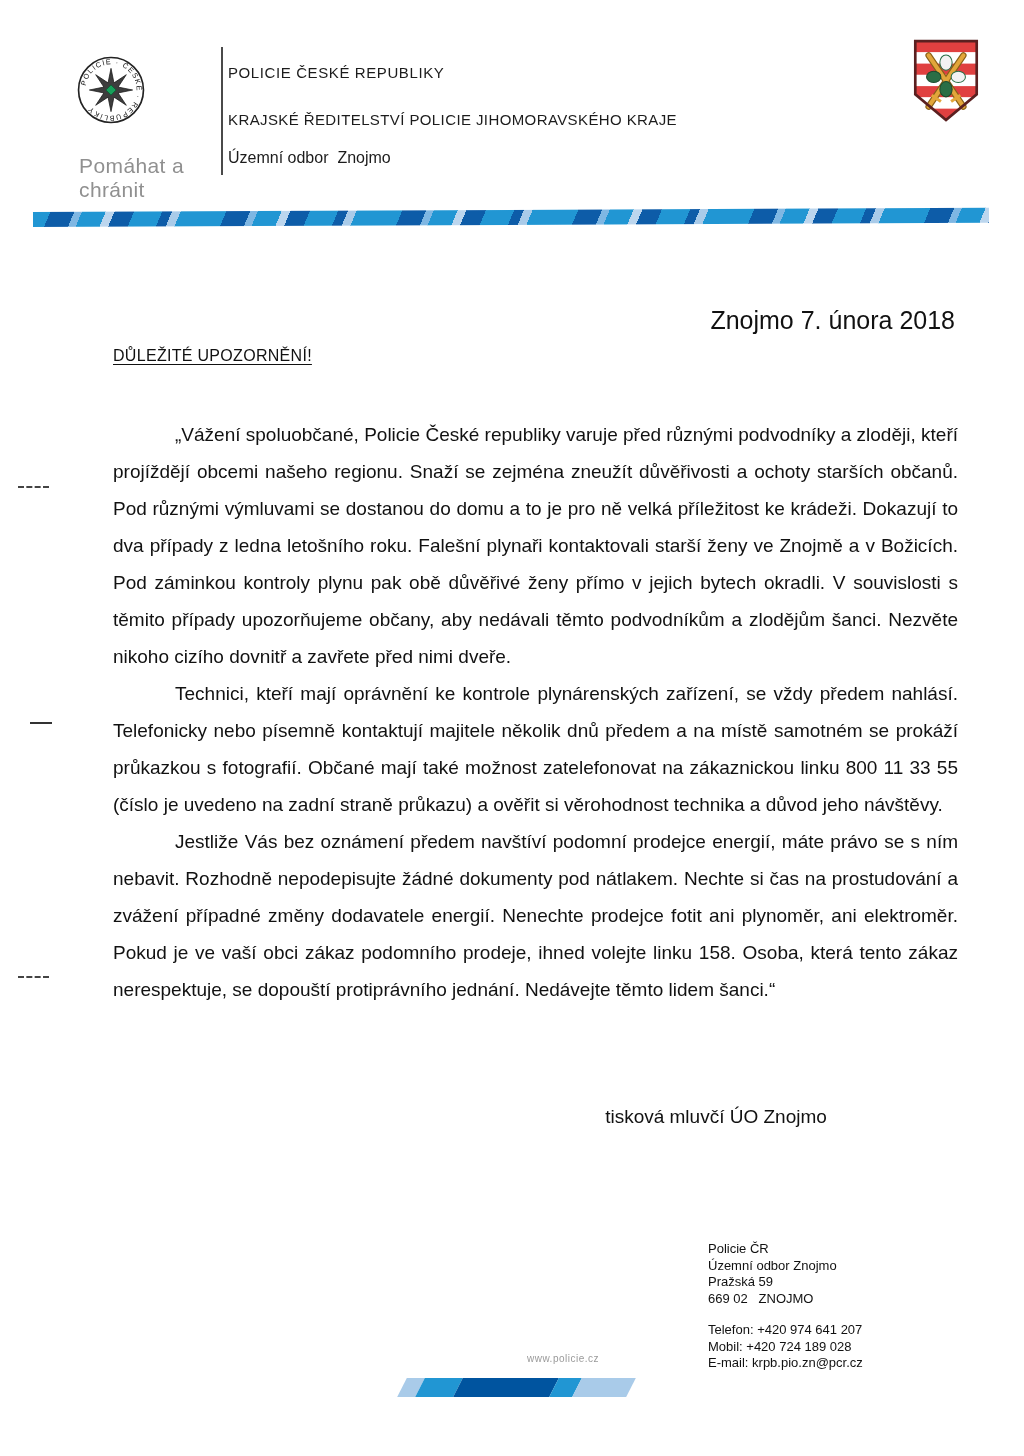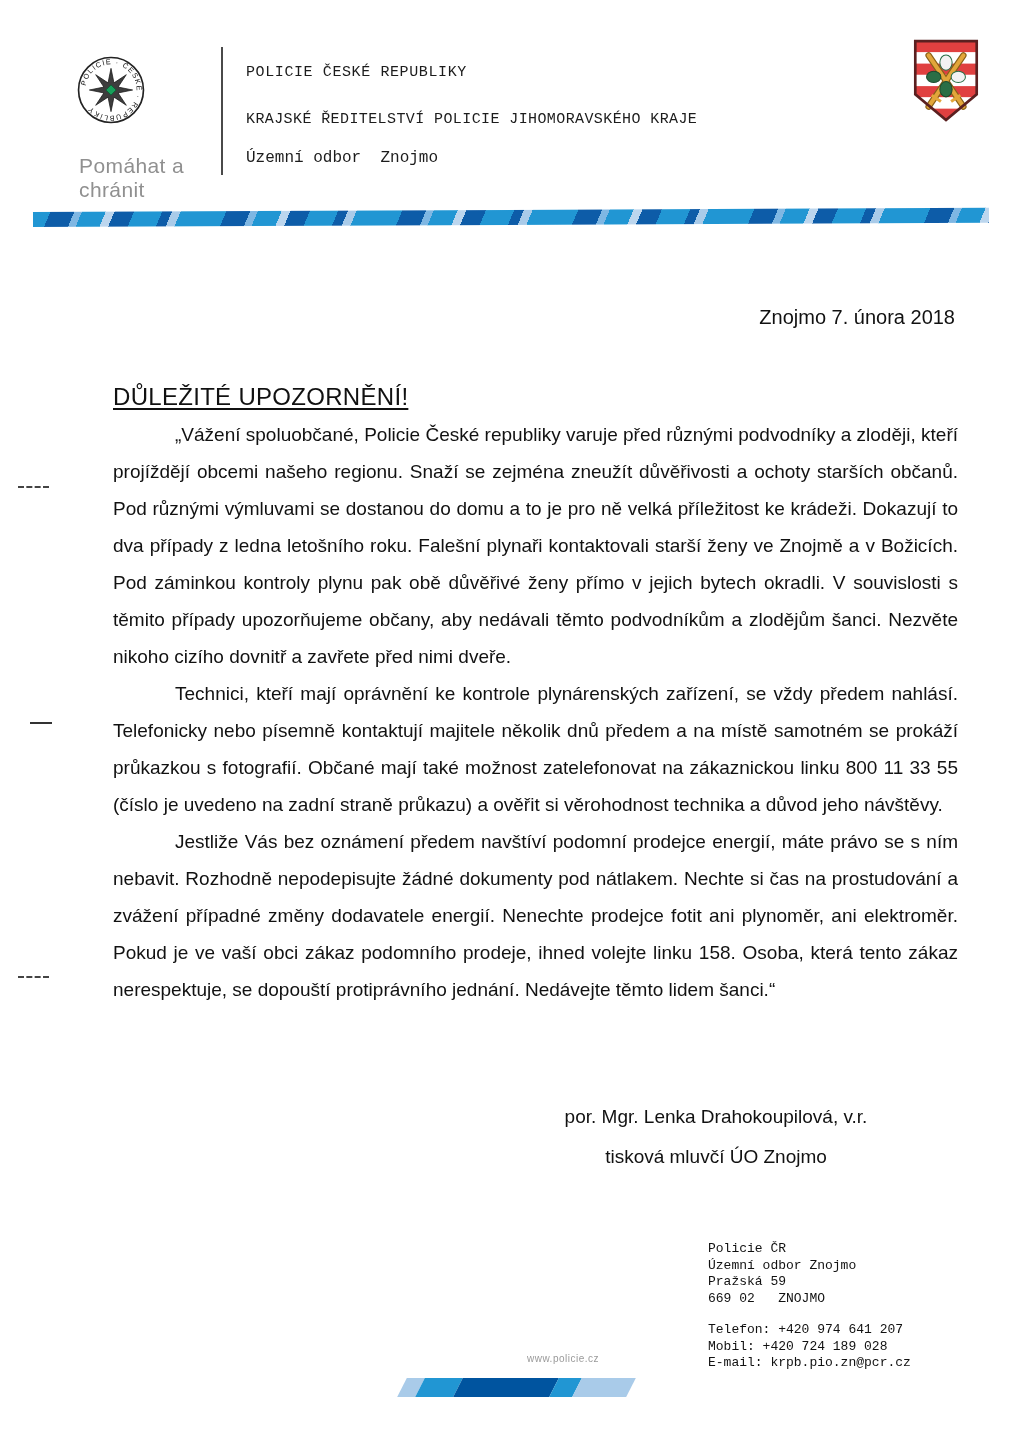--- a/index.html
+++ b/index.html
@@ -7,59 +7,59 @@
     position:relative; width:1024px; height:1456px; margin:0 auto;
     background:#ffffff; overflow:hidden;
     font-family:"Liberation Sans", sans-serif; color:#111;
   }
 
   
   .badge { position:absolute; left:77px; top:56px; width:68px; height:68px; }
   .slogan { position:absolute; left:33px; top:154px; width:170px;
             font-size:21px; letter-spacing:0.4px; color:#909090;margin-left:46px; }
   .hdr-divider { position:absolute; left:221px; top:47px; width:2px; height:128px; background:#4a4a4a; }
-  .org-line { position:absolute; left:246px; white-space:pre; color:#1c1c1c;font-family:Liberation Mono, monospace; }
+  .org-line { position:absolute; left:228px; white-space:pre; color:#1c1c1c; }
   .org-1 { top:64px;  font-size:15px; letter-spacing:0.6px; }
   .org-2 { top:111px; font-size:15px; letter-spacing:0.4px; }
   .org-3 { top:149px; font-size:16px; }
   .coat { position:absolute; left:912px; top:38px; width:68px; height:86px; }
 
   
   .top-stripe {
     position:absolute; left:33px; top:212px; width:956px; height:15px;
     transform:rotate(-0.25deg); transform-origin:left center;
     background:repeating-linear-gradient(113deg,
       #2196d3 0 16px, #0d5ca8 16px 38px, #7fb7e3 38px 45px,
       #2196d3 45px 67px, #bcd6ee 67px 75px, #0d5ca8 75px 93px,
       #2196d3 93px 119px, #0d5ca8 119px 128px, #a9cbe9 128px 136px,
       #2196d3 136px 162px);
   }
 
   
-  .date-line { position:absolute; right:69px; top:306px; font-size:20px;margin-left:40px; }
-  .doc-title { position:absolute; left:113px; top:347px; font-size:24px;
-               letter-spacing:0.3px; text-decoration:underline; text-underline-offset:3px;margin-top:36px; }
+  .date-line { position:absolute; right:69px; top:306px; font-size:25px;margin-left:40px; }
+  .doc-title { position:absolute; left:113px; top:347px; font-size:16px;
+               letter-spacing:0.3px; text-decoration:underline; text-underline-offset:3px; }
   .letter-body {
     position:absolute; left:113px; top:416px; width:845px;
     font-size:19px; line-height:37px; text-align:justify;
   }
   .letter-body p { margin:0; text-indent:62px; }
   .signature { position:absolute; left:516px; top:1097px; width:400px;
                text-align:center; font-size:19px; line-height:40px; }
 
   
   .fold { position:absolute; }
   .fold-dashed { width:31px; border-top:2px dashed #444; }
   .fold-solid  { width:22px; border-top:2px solid #333; }
   .fold-1 { left:18px; top:486px; }
   .fold-2 { left:30px; top:722px; }
   .fold-3 { left:18px; top:976px; }
 
   
-  .footer-block { position:absolute; left:708px; top:1241px; font-size:13px; line-height:16.5px;font-family:Liberation Mono, monospace; }
+  .footer-block { position:absolute; left:708px; top:1241px; font-size:13px; line-height:16.5px; }
   .footer-line { white-space:pre; }
   .footer-gap { height:15px; }
   .website { position:absolute; left:527px; top:1353px; font-size:10px; color:#9a9a9a; letter-spacing:0.5px; }
   .bottom-stripe { position:absolute; left:402px; top:1378px; height:19px; display:flex;
                    transform:skewX(-27deg); }
   .bottom-stripe .seg { height:100%; }
   .seg-l { background:#a9cbe9; } .seg-m { background:#2196d3; } .seg-d { background:#00549f; }
   .s1 { width:18px; } .s2 { width:38px; } .s3 { width:96px; } .s4 { width:23px; } .s5 { width:54px; }
 </style>
 </head>
@@ -123,21 +123,20 @@
   <div class="date-line">Znojmo 7. února 2018</div>
   <div class="doc-title">DŮLEŽITÉ UPOZORNĚNÍ!</div>
 
   <div class="letter-body">
     <p>„Vážení spoluobčané, Policie České republiky varuje před různými podvodníky a zloději, kteří projíždějí obcemi našeho regionu. Snaží se zejména zneužít důvěřivosti a ochoty starších občanů. Pod různými výmluvami se dostanou do domu a to je pro ně velká příležitost ke krádeži. Dokazují to dva případy z ledna letošního roku. Falešní plynaři kontaktovali starší ženy ve Znojmě a v Božicích. Pod záminkou kontroly plynu pak obě důvěřivé ženy přímo v jejich bytech okradli. V souvislosti s těmito případy upozorňujeme občany, aby nedávali těmto podvodníkům a zlodějům šanci. Nezvěte nikoho cizího dovnitř a zavřete před nimi dveře.</p>
     <p>Technici, kteří mají oprávnění ke kontrole plynárenských zařízení, se vždy předem nahlásí. Telefonicky nebo písemně kontaktují majitele několik dnů předem a na místě samotném se prokáží průkazkou s fotografií. Občané mají také možnost zatelefonovat na zákaznickou linku 800 11 33 55 (číslo je uvedeno na zadní straně průkazu) a ověřit si věrohodnost technika a důvod jeho návštěvy.</p>
     <p>Jestliže Vás bez oznámení předem navštíví podomní prodejce energií, máte právo se s ním nebavit. Rozhodně nepodepisujte žádné dokumenty pod nátlakem. Nechte si čas na prostudování a zvážení případné změny dodavatele energií. Nenechte prodejce fotit ani plynoměr, ani elektroměr. Pokud je ve vaší obci zákaz podomního prodeje, ihned volejte linku 158. Osoba, která tento zákaz nerespektuje, se dopouští protiprávního jednání. Nedávejte těmto lidem šanci.“</p>
   </div>
 
   <div class="signature">
-    <div>por. Mgr. Lenka Drahokoupilová, v.r.</div>
     <div>tisková mluvčí ÚO Znojmo</div>
   </div>
 
   <div class="fold fold-dashed fold-1"></div>
   <div class="fold fold-solid fold-2"></div>
   <div class="fold fold-dashed fold-3"></div>
 
   <div class="footer-block">
     <div class="footer-line">Policie ČR</div>
     <div class="footer-line">Územní odbor Znojmo</div>

